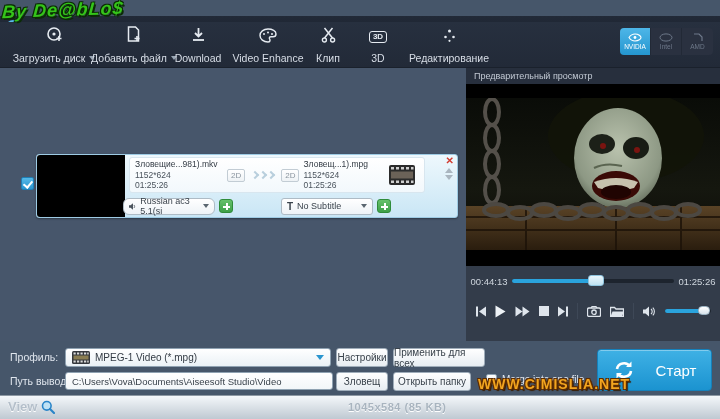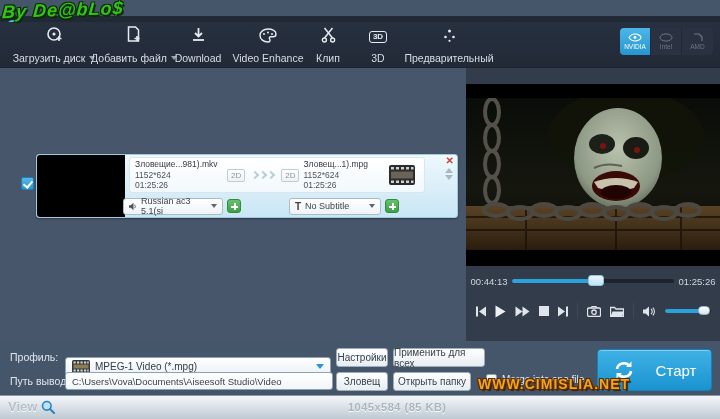--- a/index.html
+++ b/index.html
@@ -69,21 +69,21 @@
   .card-sort{ position:absolute; right:4px; top:13px; display:flex; flex-direction:column; gap:2px; }
   .card-sort i{ width:0; height:0; border-left:4px solid transparent; border-right:4px solid transparent; display:block; cursor:pointer; }
   .sort-up{ border-bottom:5px solid #aab6c0; }
   .sort-down{ border-top:5px solid #aab6c0; }
   .select-row{ position:absolute; left:86px; top:42px; width:330px; height:18px; display:flex; align-items:center; }
   .mini-select{ height:17px; background:linear-gradient(#ffffff,#eef3f7); border:1px solid #aebbc5;
     border-radius:3px; display:flex; align-items:center; font-size:9px; color:#39424b; padding:0 5px;
     gap:4px; cursor:pointer; }
   .mini-select .caret{ margin-left:auto; width:0; height:0; border-left:3.5px solid transparent;
     border-right:3.5px solid transparent; border-top:4px solid #5a6670; }
-  .audio-select{ width:100px; }
+  .audio-select{ width:92px;border-radius:6px; }
   .sub-select{ width:92px; margin-left:48px; }
   .plus-btn{ width:14px; height:14px; margin-left:4px; border-radius:3px; cursor:pointer;
     background:linear-gradient(#67c16c,#3da048); border:1px solid #2f8c3a; position:relative; }
   .plus-btn::before, .plus-btn::after{ content:""; position:absolute; background:#fff; }
   .plus-btn::before{ left:3px; top:5.5px; width:7px; height:2px; }
   .plus-btn::after{ left:5.5px; top:3px; width:2px; height:7px; }
   .t-glyph{ font-weight:bold; font-size:10px; color:#39424b; }
 
   
   .preview{ position:absolute; left:466px; top:68px; width:254px; height:273px; background:#333c4a; }
@@ -102,21 +102,21 @@
   .ctrl{ display:flex; align-items:center; justify-content:center; cursor:pointer; }
   .ctrl-sep{ width:1px; height:16px; background:#49536333; background:#49536388; }
   .vol-track{ position:relative; width:46px; height:4px; background:#1d242e; border-radius:2px; cursor:pointer; }
   .vol-fill{ position:absolute; left:0; top:0; height:4px; background:#2aa3dd; border-radius:2px; }
   .vol-handle{ position:absolute; top:-3px; width:12px; height:9px; margin-left:-6px;
     background:linear-gradient(#fff,#d8e4ec); border:1px solid #9db4c4; border-radius:4px; }
 
   
   .bottom{ position:absolute; left:0; top:341px; width:720px; height:54px; background:#46566a; }
   .brow-label{ position:absolute; font-size:10.5px; color:#dfe5ed; }
-  .profile-select{ position:absolute; left:65px; top:16px; width:266px; height:19px;
+  .profile-select{ position:absolute; left:65px; top:7px; width:266px; height:19px;
     background:linear-gradient(#fff,#eaf1f6); border:1px solid #8fa2b2; border-radius:3px;
     display:flex; align-items:center; padding:0 6px; gap:5px; font-size:10px; color:#333b44; cursor:pointer; }
   .profile-select .caret{ margin-left:auto; width:0; height:0; border-left:4px solid transparent;
     border-right:4px solid transparent; border-top:5px solid #2a95cf; }
   .btn{ position:absolute; height:19px; background:linear-gradient(#ffffff,#e7edf2);
     border:1px solid #9fadba; border-radius:3px; font-size:10px; color:#39424b;
     display:flex; align-items:center; justify-content:center; cursor:pointer; }
   .path-input{ position:absolute; left:65px; top:31px; width:268px; height:18px;
     background:linear-gradient(#fff,#f2f6f9); border:1px solid #8fa2b2; border-radius:3px;
     font-size:9.5px; color:#39424b; display:flex; align-items:center; padding:0 6px; white-space:nowrap;
@@ -250,21 +250,21 @@
 
     <div class="tool-item" style="left:404px; width:90px;">
       <span class="ticon">
         <svg width="15" height="14" viewBox="0 0 15 14">
             <circle cx="7.5" cy="2" r="1.5" fill="#e6ebf1"></circle>
             <circle cx="3.5" cy="8" r="1.3" fill="#e6ebf1"></circle>
             <circle cx="11.5" cy="8" r="1.3" fill="#e6ebf1"></circle>
             <circle cx="7.5" cy="11.8" r="1.1" fill="#e6ebf1"></circle>
           </svg>
       </span>
-      <span class="tool-label">Предварительный</span>
+      <span class="tool-label">Редактирование</span>
     </div>
 
     <div class="gpu-group">
       <div class="gpu-btn active">
         <svg width="14" height="9" viewBox="0 0 14 9">
             <path d="M1 4.5C3 1.5 6 1 7 1c3.5 0 6 2 6 3.5S10.5 8 7 8C6 8 3 7.5 1 4.5z" fill="none" stroke="#fff" stroke-width="1.1"></path>
             <circle cx="7" cy="4.5" r="1.4" fill="#fff"></circle>
           </svg>
         <span>NVIDIA</span>
       </div>
@@ -345,20 +345,21 @@
           <span class="t-glyph">T</span>
           <span>No Subtitle</span>
           <i class="caret"></i>
         </div>
         <span class="plus-btn"></span>
       </div>
     </div>
   </div>
 
   <div class="preview">
+    <div class="preview-header">Предварительный просмотр</div>
 
     <div class="screen">
       <svg width="254" height="182" viewBox="0 0 254 182">
         <defs>
           <linearGradient id="scene" x1="0" y1="0" x2="0" y2="1">
             <stop offset="0" stop-color="#0a0c08"></stop>
               <stop offset="0.6" stop-color="#15170f"></stop>
               <stop offset="1" stop-color="#0c0a06"></stop>
           </linearGradient>
           <radialGradient id="faceg" cx="0.5" cy="0.4" r="0.7">

